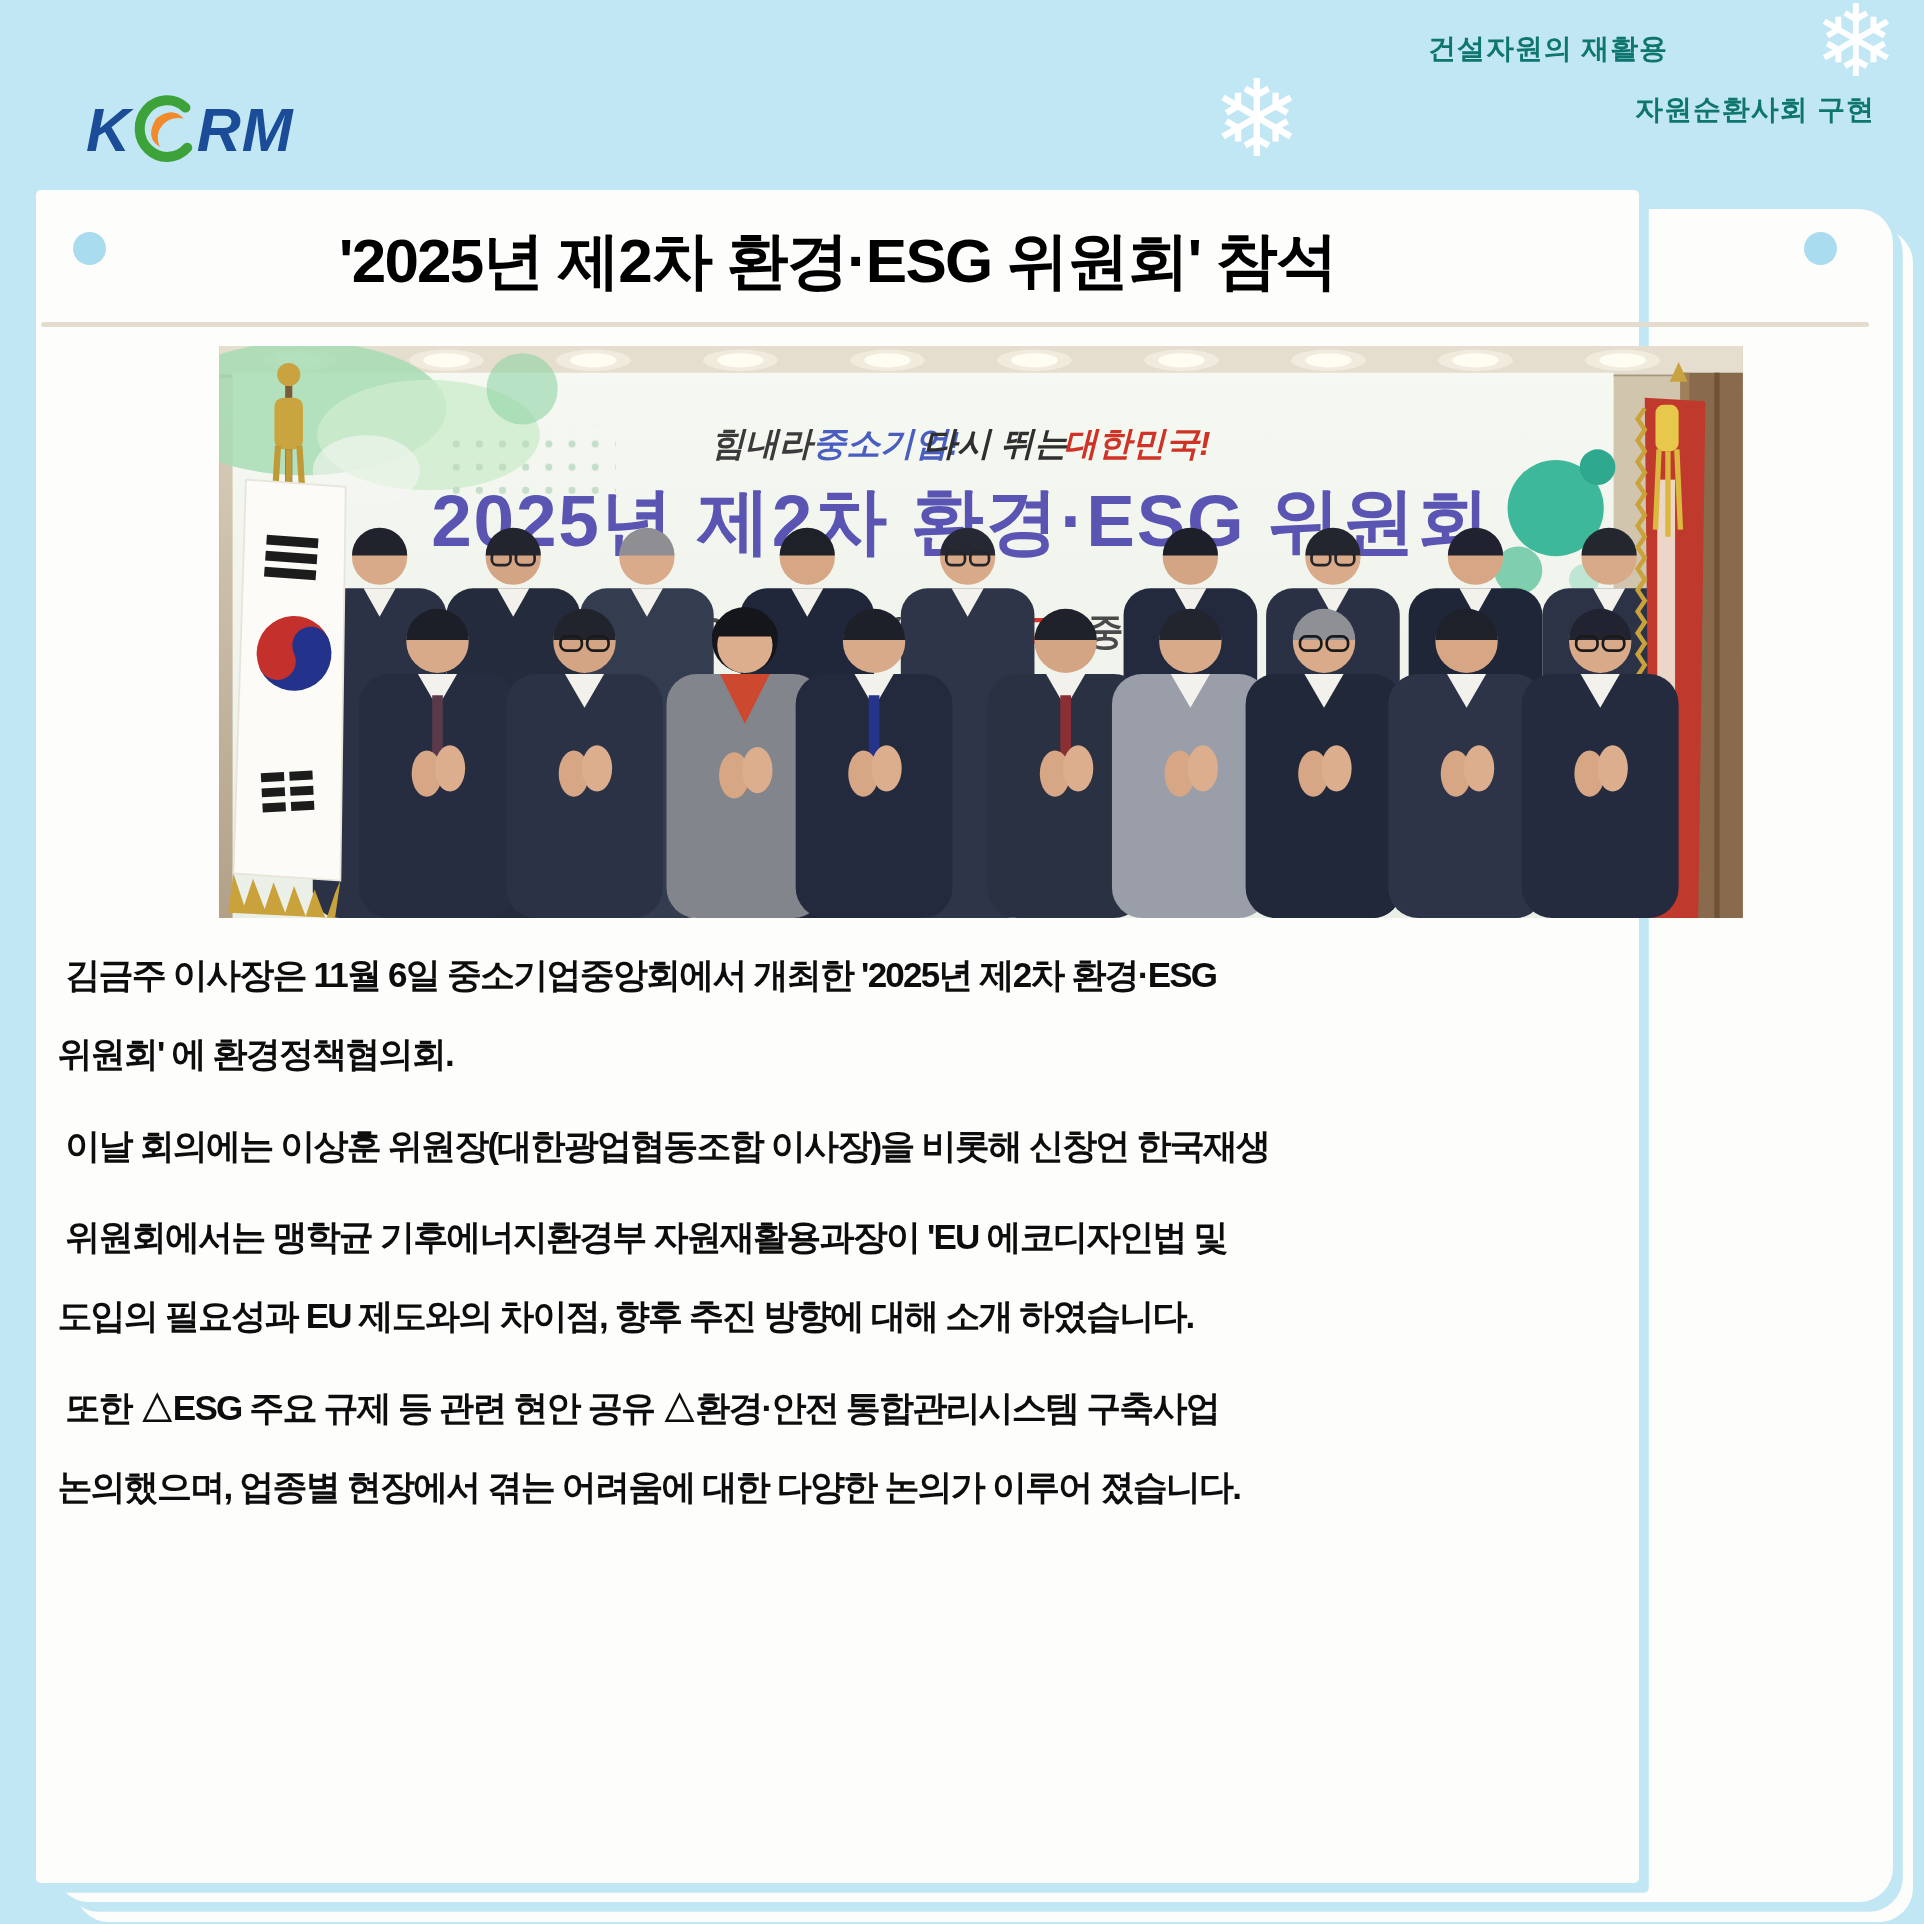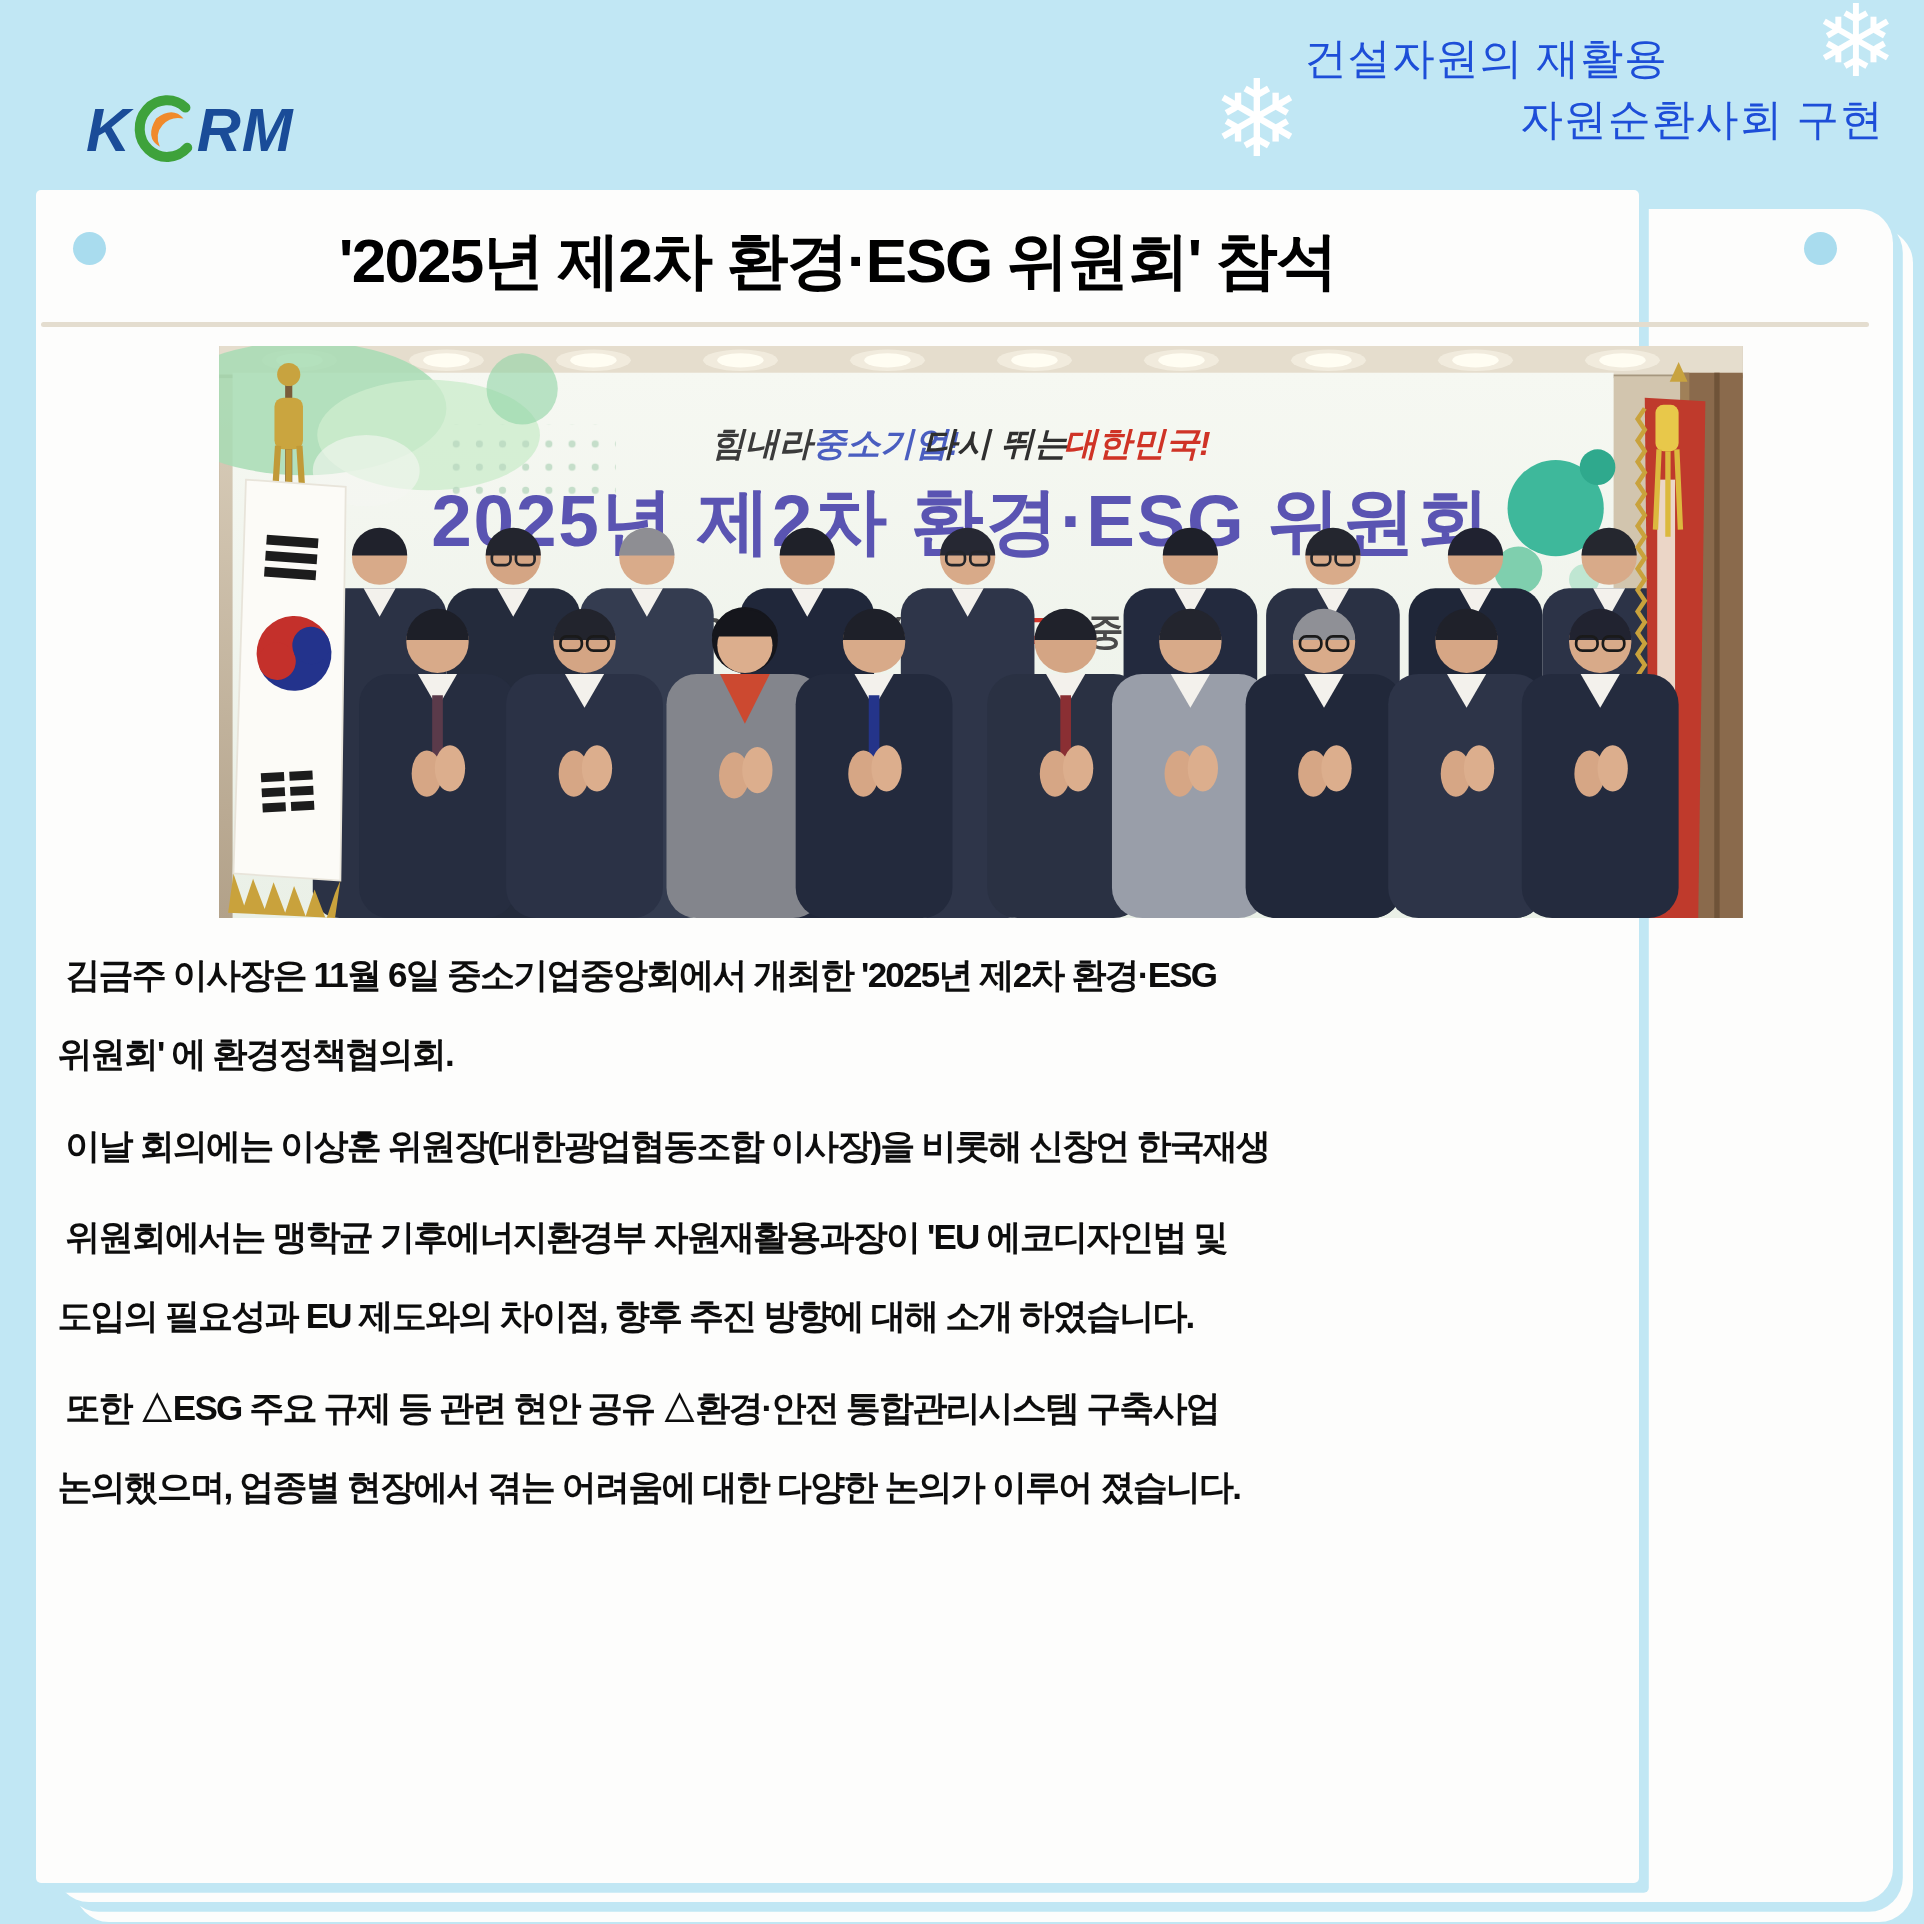--- a/index.html
+++ b/index.html
@@ -11,23 +11,23 @@
     --ink:#0d0d0d;
   }
   *{margin:0;padding:0;box-sizing:border-box;}
   html,body{width:1925px;height:1925px;}
   body{font-family:"Liberation Sans",sans-serif;background:var(--bg);position:relative;overflow:hidden;}
 
   
   .logo{position:absolute;left:86px;top:93px;display:flex;align-items:center;color:var(--navy);
         font-weight:bold;font-style:italic;font-size:61px;letter-spacing:0.9px;}
   .logo .c-mark{width:73px;height:73px;margin:0 -3.6px;}
-  .tagline{position:absolute;font-weight:normal;color:#1d4ed8;font-size:43px;letter-spacing:0.9px;white-space:pre;}
+  .tagline{position:absolute;font-weight:bold;color:#0f766e;font-size:28px;letter-spacing:0.9px;white-space:pre;}
   .tagline1{top:30px;right:257px;}
-  .tagline2{top:91px;right:41px;}
+  .tagline2{top:91px;right:50px;}
   .snowflake{position:absolute;color:#ffffff;line-height:1;}
   .sf1{left:1212px;top:66px;font-size:107px;}
   .sf2{left:1814px;top:-9px;font-size:100px;}
 
   
   .page-layer{position:absolute;width:1838px;height:1693px;border-radius:34px;background:var(--card);
               box-shadow:9.8px 9.8px 0 0 var(--bg);}
   .layer3{left:75px;top:229px;}
   .layer2{left:55px;top:209px;}
   .card{position:absolute;left:36px;top:190px;width:1603px;height:1693px;border-radius:5px;

